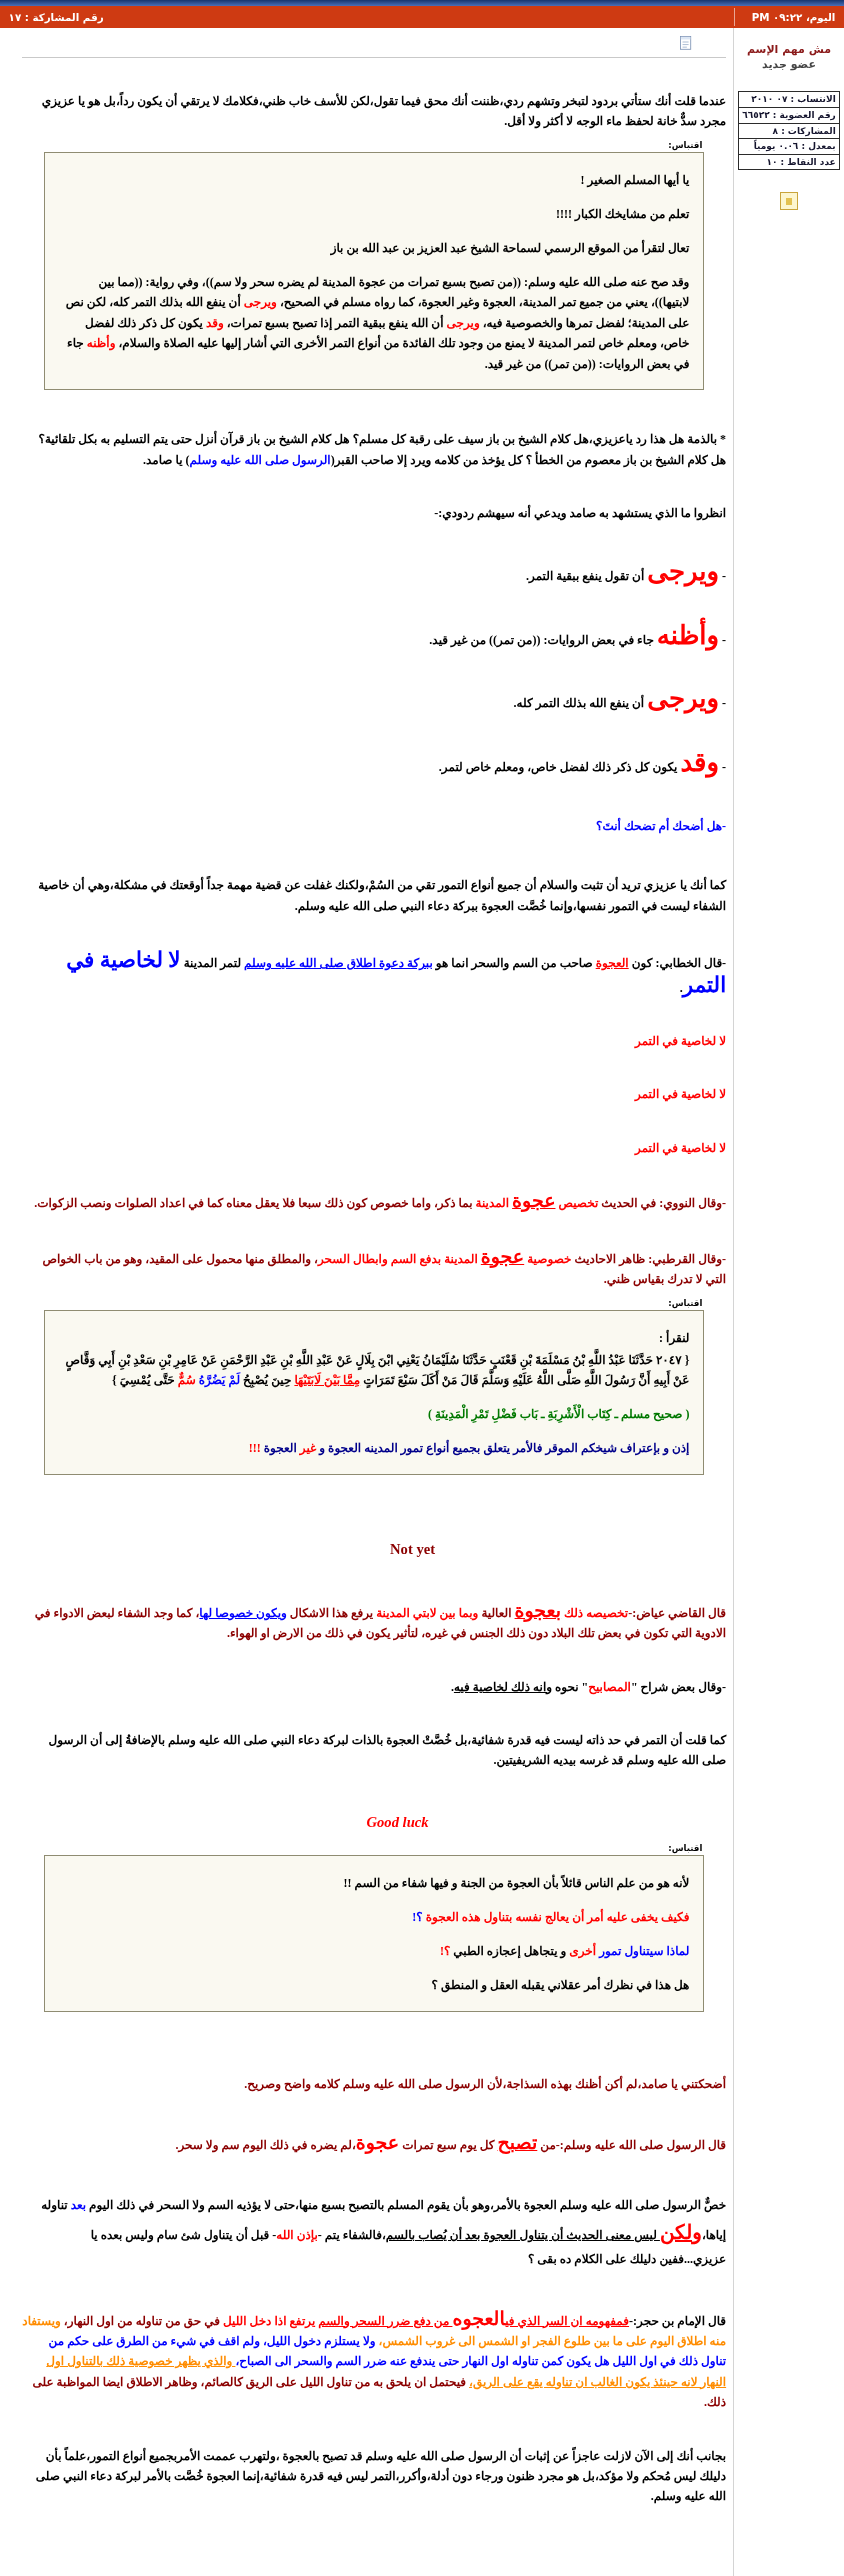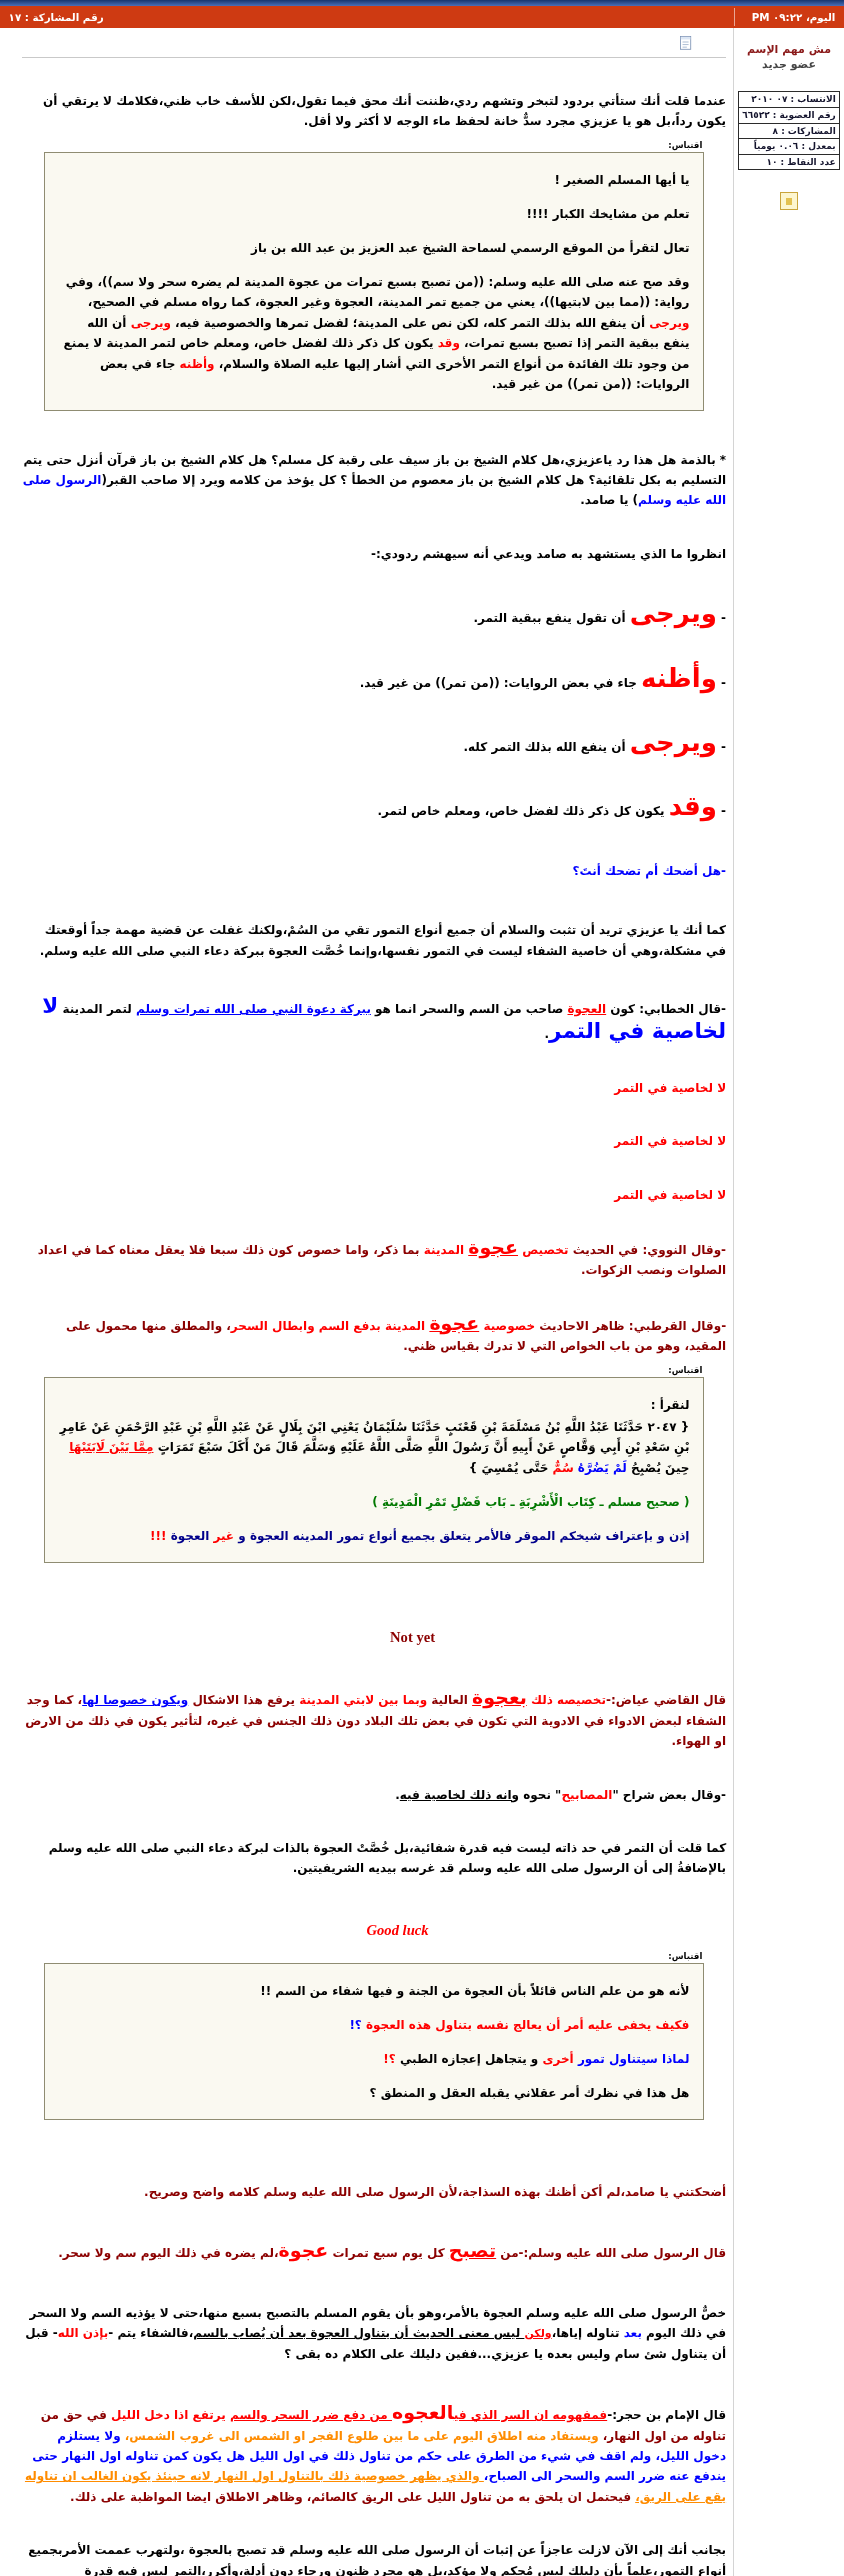--- a/index.html
+++ b/index.html
@@ -11,40 +11,40 @@
   .usercol{width:111px;box-sizing:border-box;border-left:0.9px solid #d4d4d4;padding:10.3px 3.4px;text-align:center;}
   .username{color:#8b1a1a;font-weight:bold;font-size:11px;margin:5.1px 0 2.6px;cursor:pointer;}
   .usertitle{font-size:11px;color:#444;font-weight:bold;margin-bottom:20px;}
   .stats{width:100px;margin:0 auto;border-collapse:collapse;font-size:9px;font-weight:bold;color:#15152e;}
   .stats td{border:0.9px solid #2b2b2b;padding:0.9px 3.4px 1.7px;text-align:right;height:12px;white-space:nowrap;}
   .medal{width:15.4px;height:15.4px;margin:22px auto 0;border:1.7px solid #c9a43a;background:#fdf6cf;display:flex;align-items:center;justify-content:center;}
   .medal-inner{width:6.9px;height:6.9px;background:#e3c14f;}
   .postcol{flex:1;box-sizing:border-box;padding:8.6px 6.9px 34px 22px;}
   .posticon-row{text-align:right;padding-left:0;padding-right:34px;height:15.4px;}
   .hr{border:0;border-top:0.9px solid #c9c9c9;margin:5.1px 0 0;}
-  .p{font-weight:bold;font-size:12px;line-height:1.7;color:#000;text-align:right;margin:13.7px 0 0;}
+  .p{font-weight:bold;font-size:12px;line-height:1.7;color:#000;text-align:right;margin:13.7px 0 0;font-family:Liberation Serif, serif;}
   .mt-lg{margin-top:39px;}
   .mt-md{margin-top:33px;}
   .mt-xl{margin-top:62px;}
   .bullet{margin-top:36px;}
   .en{direction:ltr;unicode-bidi:embed;text-align:center;font-family:"Liberation Serif",serif;font-size:14.6px;}
   .pad-en1{padding-left:0;padding-right:0;margin-left:77px;}
   .pad-en2{margin-left:47px;font-style:italic;}
   
   .rd{color:#ff0000;}
   .dr{color:#8b0000;}
   .bl{color:#0000ff;}
   .nv{color:#00008b;}
   .gr{color:#007800;}
   .or{color:#ff8c00;}
   .u{text-decoration:underline;}
   .big{font-size:26px;line-height:1;}
   .b2{font-size:19px;line-height:1;}
   .b3{font-size:21.5px;line-height:1.1;}
-  .b4{font-size:11px;}
+  .b4{font-size:20px;}
   
   .quote{margin:8.6px 22px 0;}
   .qlabel{font-size:8.6px;font-weight:bold;color:#000;margin:0 1.7px 1.7px 0;}
   .qbox{border:0.9px solid #8f8c72;background:#faf9f1;padding:3.4px 13.7px 15.4px;}
   .qbox .p{margin:13.7px 0 0;}
 </style>
 </head>
 <body>
 
 <div class="page">
@@ -114,21 +114,21 @@
       <p class="p mt-lg"><span>* بالذمة هل هذا رد ياعزيزي،هل كلام الشيخ بن باز سيف على رقبة كل مسلم؟ هل كلام الشيخ بن باز قرآن أنزل حتى يتم التسليم به بكل تلقائية؟ هل كلام الشيخ بن باز معصوم من الخطأ ؟ كل يؤخذ من كلامه ويرد إلا صاحب القبر(</span><span class="bl">الرسول صلى الله عليه وسلم</span><span>) يا صامد.</span></p>
       <p class="p mt-md">انظروا ما الذي يستشهد به صامد ويدعي أنه سيهشم ردودي:-</p>
 
       <p class="p bullet"><span>- </span><span class="rd big">ويرجى</span><span> أن تقول ينفع ببقية التمر.</span></p>
       <p class="p bullet"><span>- </span><span class="rd big">وأظنه</span><span> جاء في بعض الروايات: ((من تمر)) من غير قيد.</span></p>
       <p class="p bullet"><span>- </span><span class="rd big">ويرجى</span><span> أن ينفع الله بذلك التمر كله.</span></p>
       <p class="p bullet"><span>- </span><span class="rd big">وقد</span><span> يكون كل ذكر ذلك لفضل خاص، ومعلم خاص لتمر.</span></p>
 
       <p class="p mt-lg"><span class="bl">-هل أضحك أم تضحك أنتَ؟</span></p>
       <p class="p mt-lg">كما أنك يا عزيزي تريد أن تثبت والسلام أن جميع أنواع التمور تقي من السُمْ،ولكنك غفلت عن قضية مهمة جداً أوقعتك في مشكلة،وهي أن خاصية الشفاء ليست في التمور نفسها،وإنما خُصَّت العجوة ببركة دعاء النبي صلى الله عليه وسلم.</p>
-      <p class="p mt-md"><span>-قال الخطابي: كون </span><span class="rd u">العجوة</span><span> صاحب من السم والسحر انما هو </span><span class="bl u">ببركة دعوة النبي صلى الله تمرات وسلم</span><span> لتمر المدينة </span><span class="bl b3">لا لخاصية في التمر</span><span>.</span></p>
+      <p class="p mt-md"><span>-قال الخطابي: كون </span><span class="rd u">العجوة</span><span> صاحب من السم والسحر انما هو </span><span class="bl u">ببركة دعوة اطلاق صلى الله عليه وسلم</span><span> لتمر المدينة </span><span class="bl b3">لا لخاصية في التمر</span><span>.</span></p>
 
       <p class="p mt-md"><span class="rd">لا لخاصية في التمر</span></p>
       <p class="p mt-md"><span class="rd">لا لخاصية في التمر</span></p>
       <p class="p mt-md"><span class="rd">لا لخاصية في التمر</span></p>
 
       <p class="p mt-md"><span class="dr">-وقال النووي: في الحديث </span><span class="rd">تخصيص </span><span class="rd b2 u">عجوة</span><span class="rd"> المدينة</span><span class="dr"> بما ذكر، واما خصوص كون ذلك سبعا فلا يعقل معناه كما في اعداد الصلوات ونصب الزكوات.</span></p>
       <p class="p mt-md"><span class="dr">-وقال القرطبي: ظاهر الاحاديث </span><span class="rd">خصوصية </span><span class="rd b2 u">عجوة</span><span class="rd"> المدينة بدفع السم وابطال السحر</span><span class="dr">، والمطلق منها محمول على المقيد، وهو من باب الخواص التي لا تدرك بقياس ظني.</span></p>
 
       <div class="quote mt-md">
         <div class="qlabel">اقتباس:</div>

